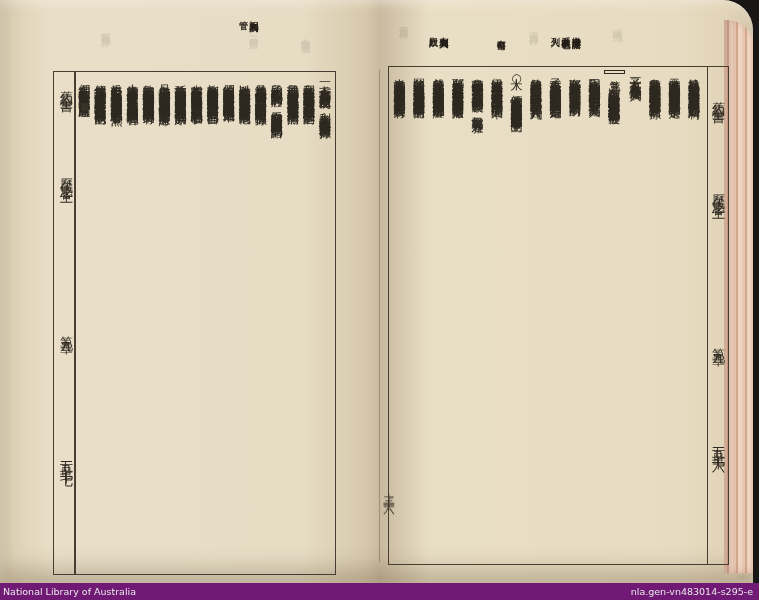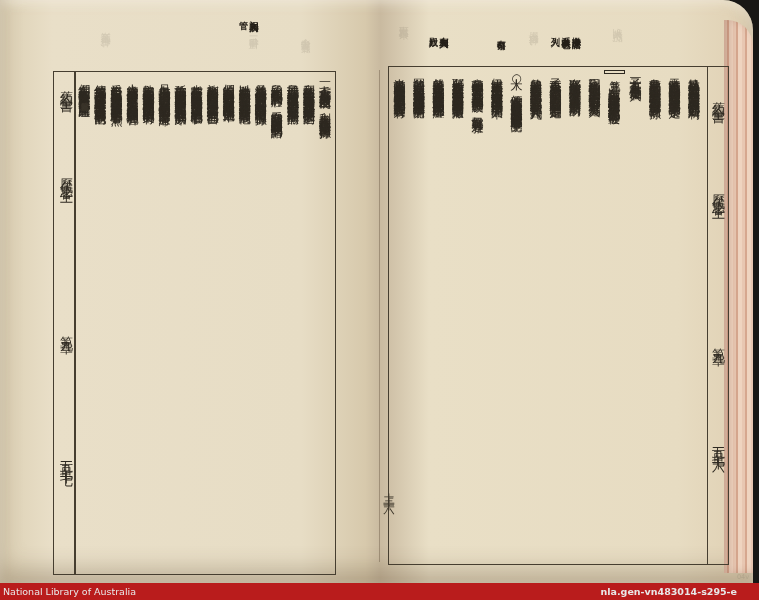--- a/index.html
+++ b/index.html
@@ -42,24 +42,24 @@
   .mnote div{white-space:nowrap;}
   
   .ghost{position:absolute;writing-mode:vertical-rl;color:#6a6254;opacity:.17;
         font-size:10px;line-height:12px;letter-spacing:1px;transform:scaleX(-1);
         white-space:nowrap;pointer-events:none;}
   
   .folio{position:absolute;left:381px;top:484px;writing-mode:vertical-rl;
         font-size:11.5px;letter-spacing:3px;color:#3d362a;}
   .edge-code{position:absolute;right:10px;bottom:19px;font-size:6.5px;color:#b1a48b;}
   
-  .bar{position:absolute;left:0;right:0;bottom:0;height:17px;background:#b91c1c;
+  .bar{position:absolute;left:0;right:0;bottom:0;height:17px;background:#701a75;
        color:#e8e8e8;font-size:9.5px;line-height:17px;}
   .bar .lib{position:absolute;left:3px;}
-  .bar .id{position:absolute;right:22px;font-weight:bold;}
+  .bar .id{position:absolute;right:6px;}
 </style>
 </head>
 <body>
 
 <div class="photo">
 
   <div class="scan">
     <div class="fore-edge"></div>
 
     <div class="ghost" style="left:100px;top:24px;height:54px;">譜系其中色有</div>

